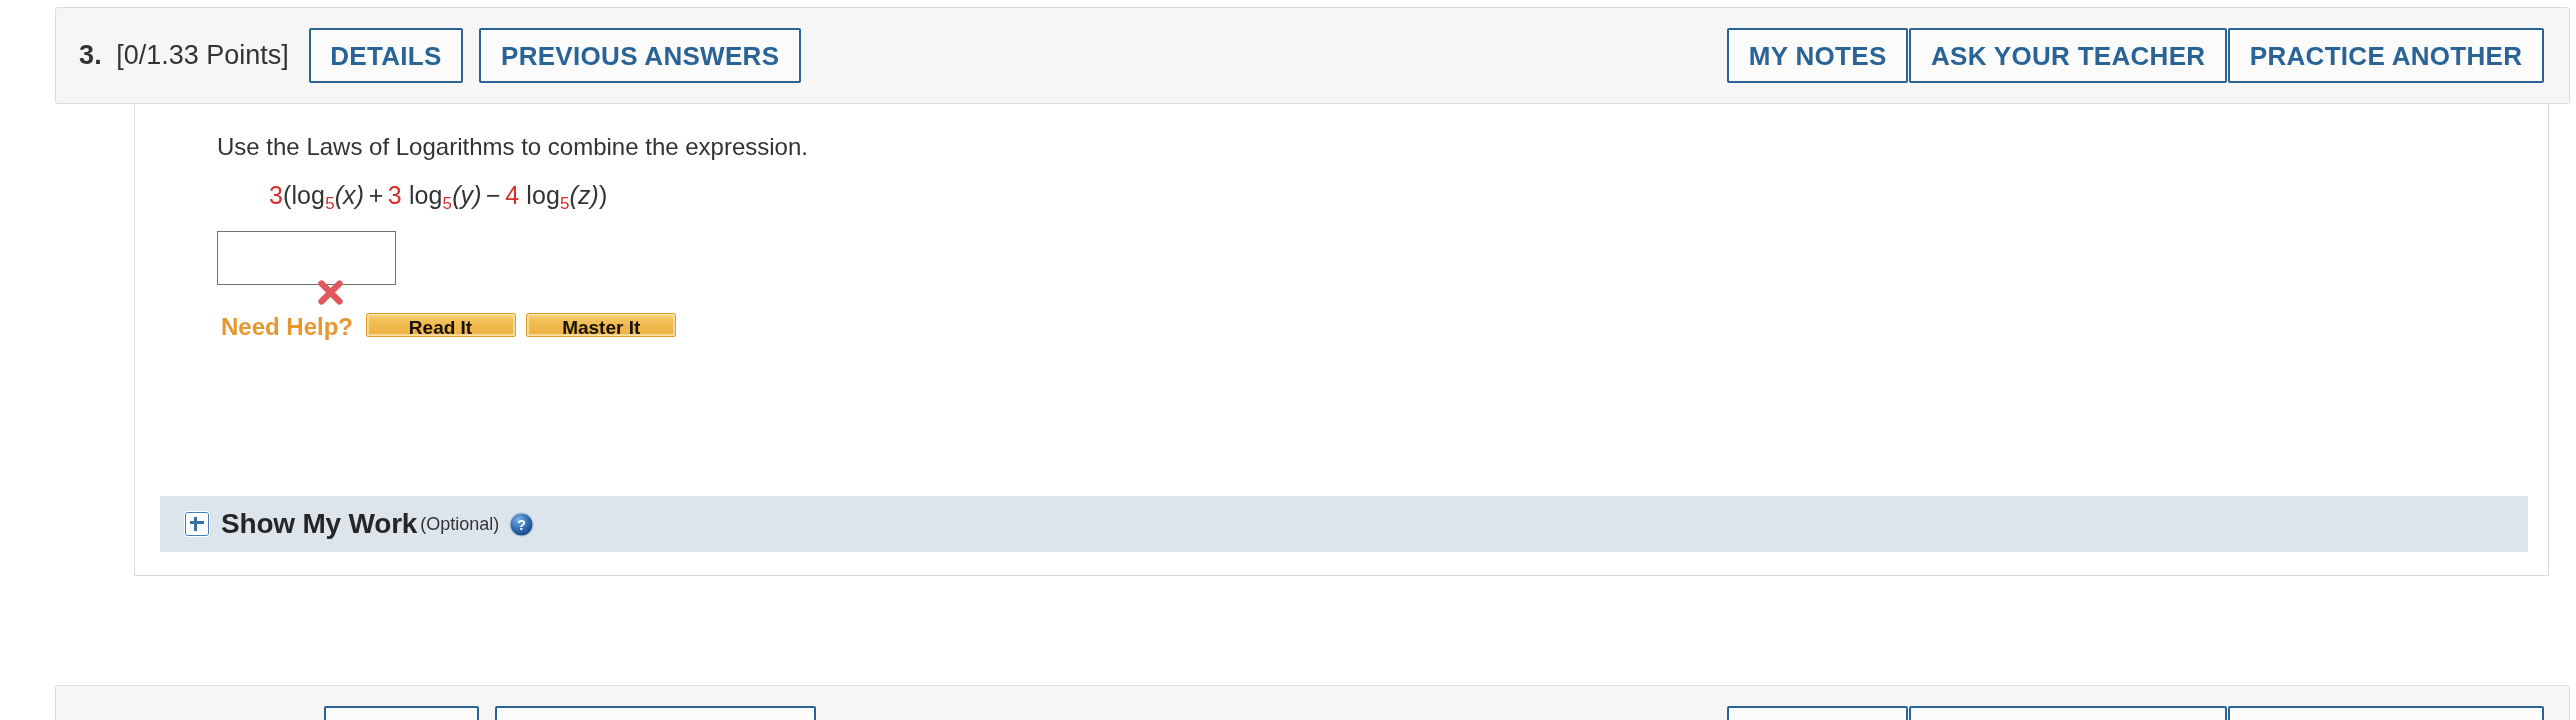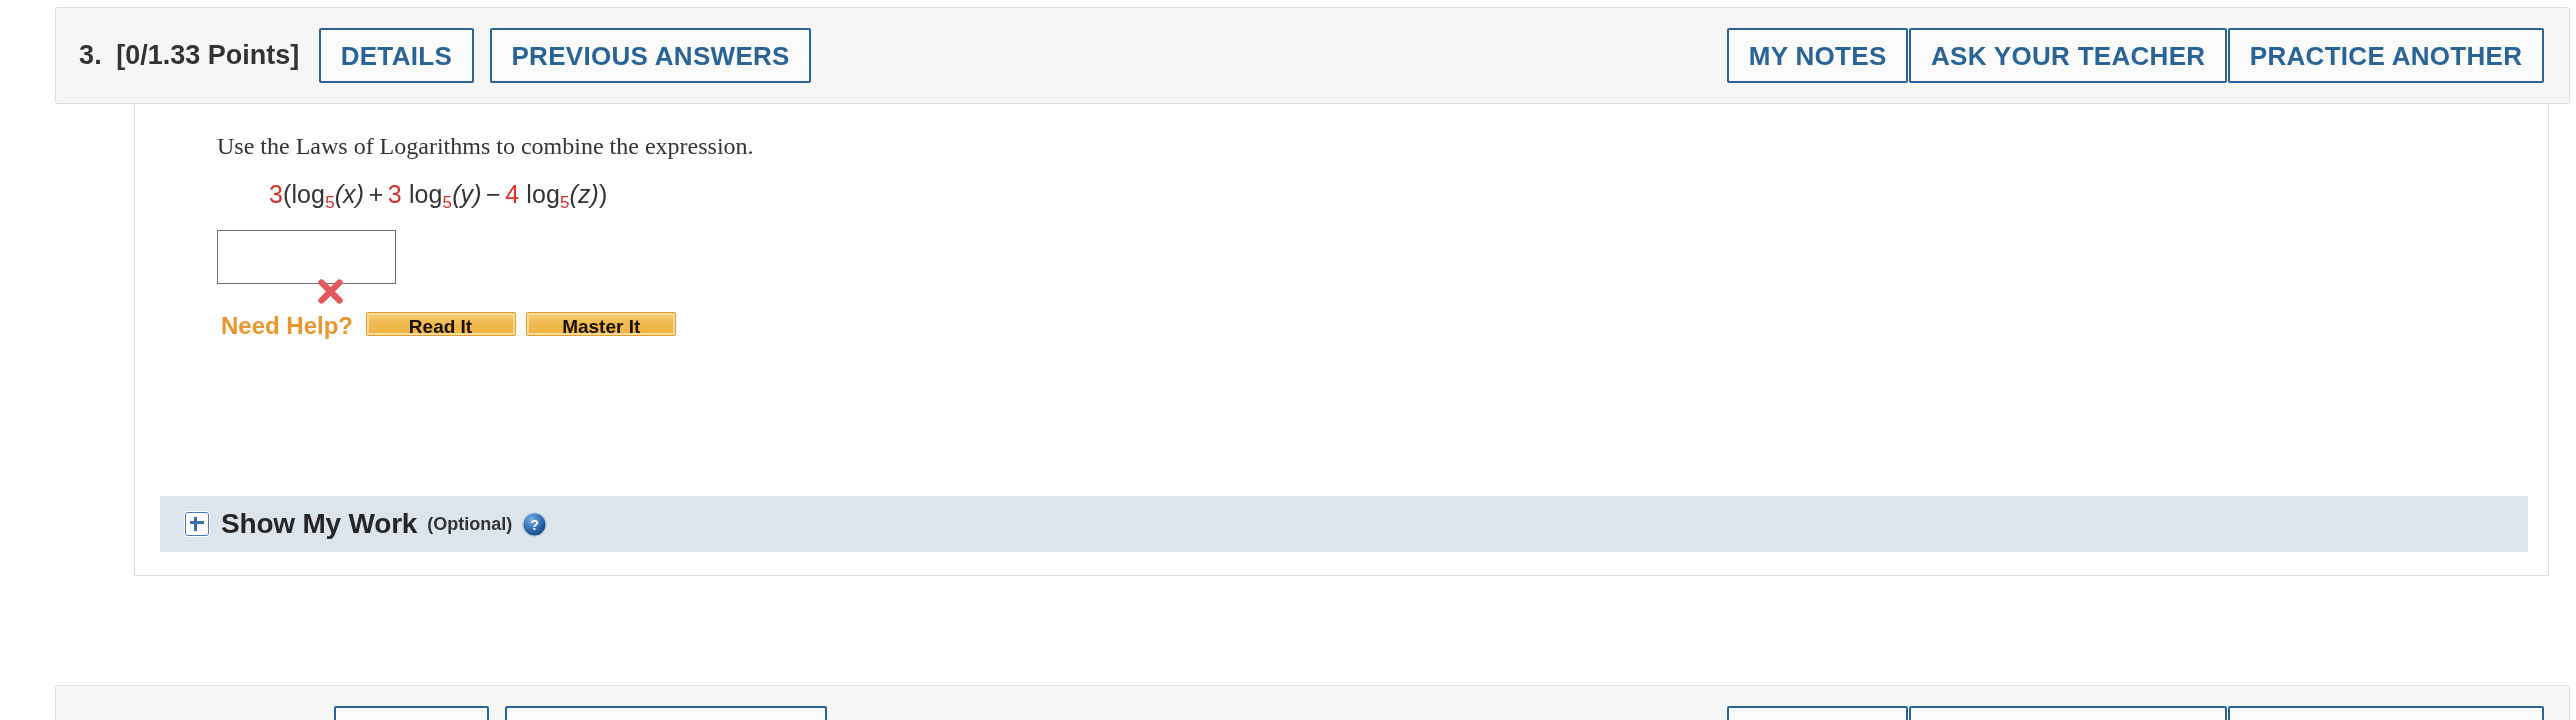--- a/index.html
+++ b/index.html
@@ -38,21 +38,21 @@
   }
   .q-number {
     font-size: 27px;
     font-weight: bold;
     color: #333333;
     letter-spacing: 0.2px;
     white-space: nowrap;
   }
   .q-points {
     font-size: 27px;
-    font-weight: bold;
+    font-weight: normal;
     color: #333333;
     margin-left: 14.3px;
     white-space: nowrap;
   }
   .hdr-btn {
     font-family: "Liberation Sans", sans-serif;
     font-size: 26px;
     font-weight: bold;
     letter-spacing: 0.3px;
     color: #2a6496;
@@ -95,21 +95,20 @@
     box-sizing: border-box;
     padding: 21.5px 0 27px 0;
     position: relative;
     height: 472px;
   }
 
   .prompt {
     font-size: 24px;
     color: #333333;
     margin: 7.2px 0 0 82px;
-    font-family: Liberation Serif, serif;
   }
 
   
   .math {
     margin: 19.7px 0 0 134px;
     font-size: 25px;
     color: #333333;
     letter-spacing: 0.1px;
   }
   .math .coef { color: #d6302a; }
@@ -210,23 +209,23 @@
   .plus-box::after  { top: 3.6px; bottom: 3.6px; left: 8px; width: 2.7px; }
 
   .smw-title {
     font-size: 28px;
     font-weight: bold;
     color: #262626;
     letter-spacing: -0.2px;
   }
   .smw-optional {
     font-size: 18px;
-    font-weight: bold;
-    color: #333333;
-    margin-left: 10px;
+    font-weight: normal;
+    color: #333333;
+    margin-left: 3px;
   }
   .help-icon {
     width: 25px;
     height: 25px;
     margin-left: 9.8px;
     flex: 0 0 auto;
   }
 
   
   .next-card {

